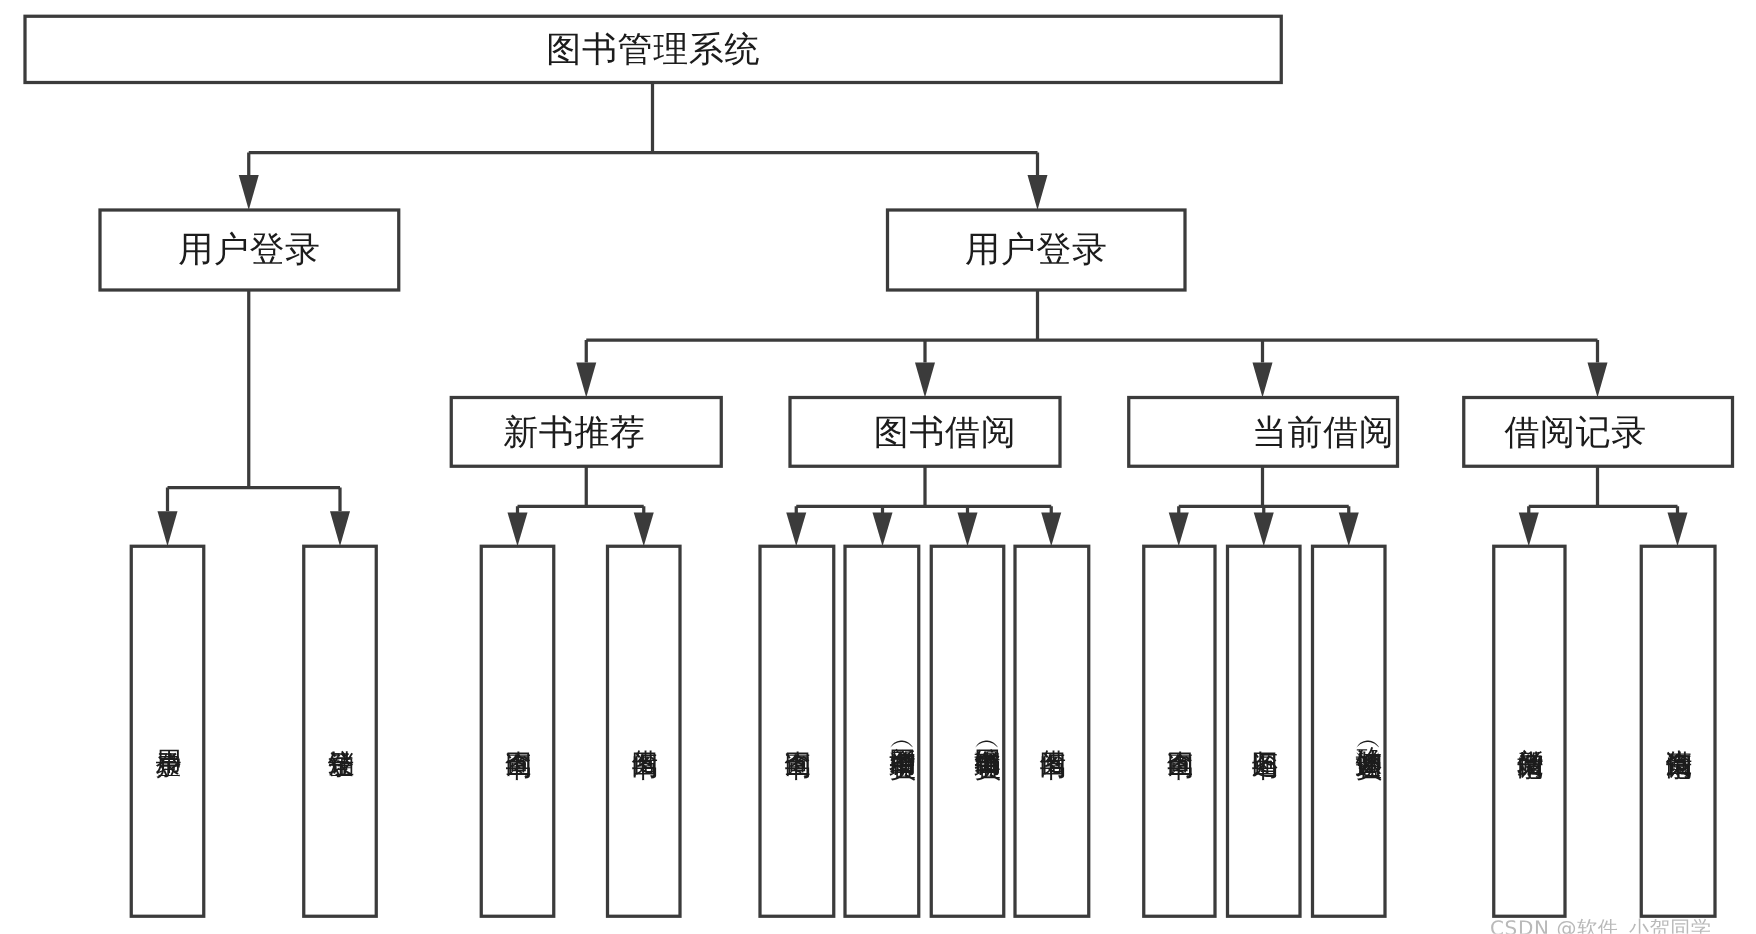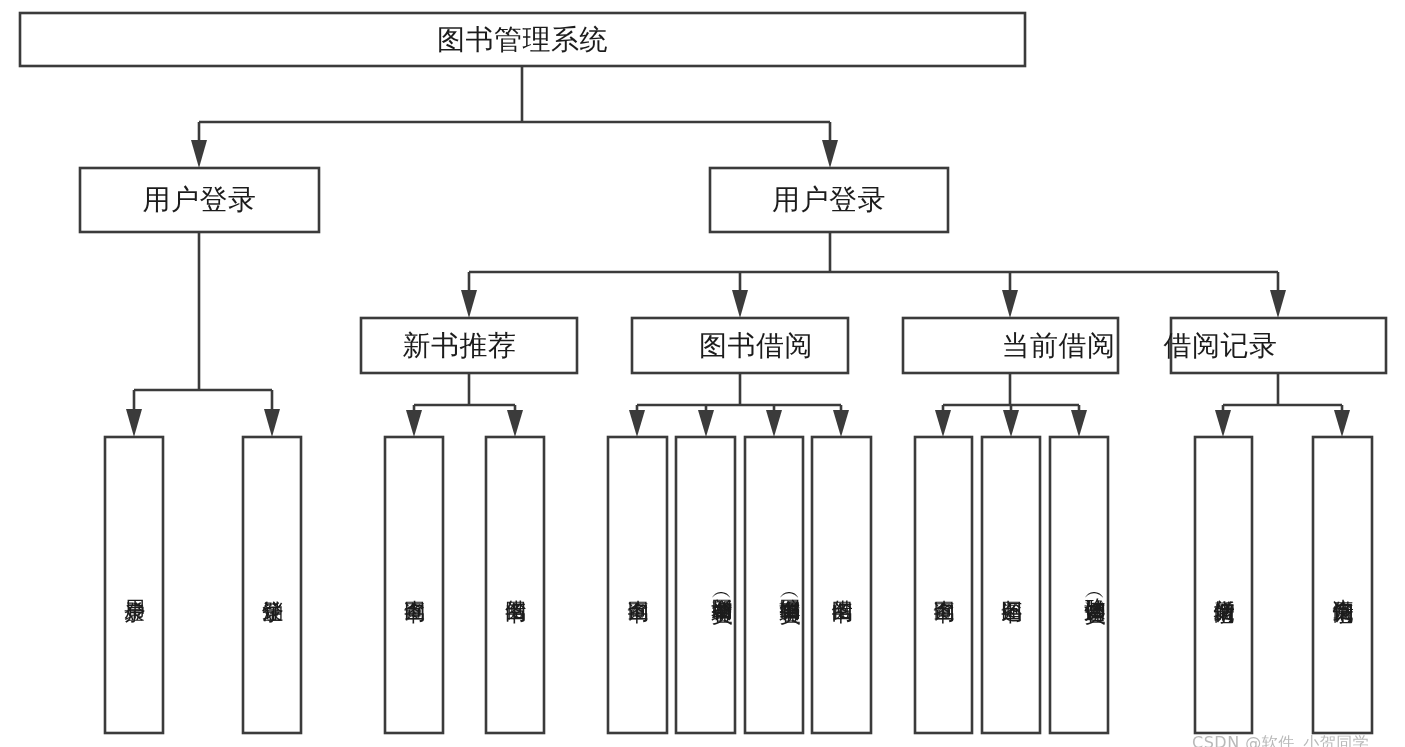--- a/index.html
+++ b/index.html
@@ -192,21 +192,21 @@
   </div>
 
   <div class="node-label-h" style="left:632px; top:318px; width:248px; height:55px;border-radius:16px;">
     <span>图书借阅</span>
   </div>
 
   <div class="node-label-h" style="left:903px; top:318px; width:215px; height:55px;margin-left:48px;">
     <span>当前借阅</span>
   </div>
 
-  <div class="node-label-h" style="left:1113px; top:318px; width:215px; height:55px;">
+  <div class="node-label-h" style="left:1153px; top:318px; width:215px; height:55px;">
     <span>借阅记录</span>
   </div>
 
   <div class="node-label-v" style="left:105px; top:437px; width:58px; height:296px;">
     <span>用户登录</span>
   </div>
   <div class="node-label-v" style="left:243px; top:437px; width:58px; height:296px;">
     <span>注销登录</span>
   </div>
 

